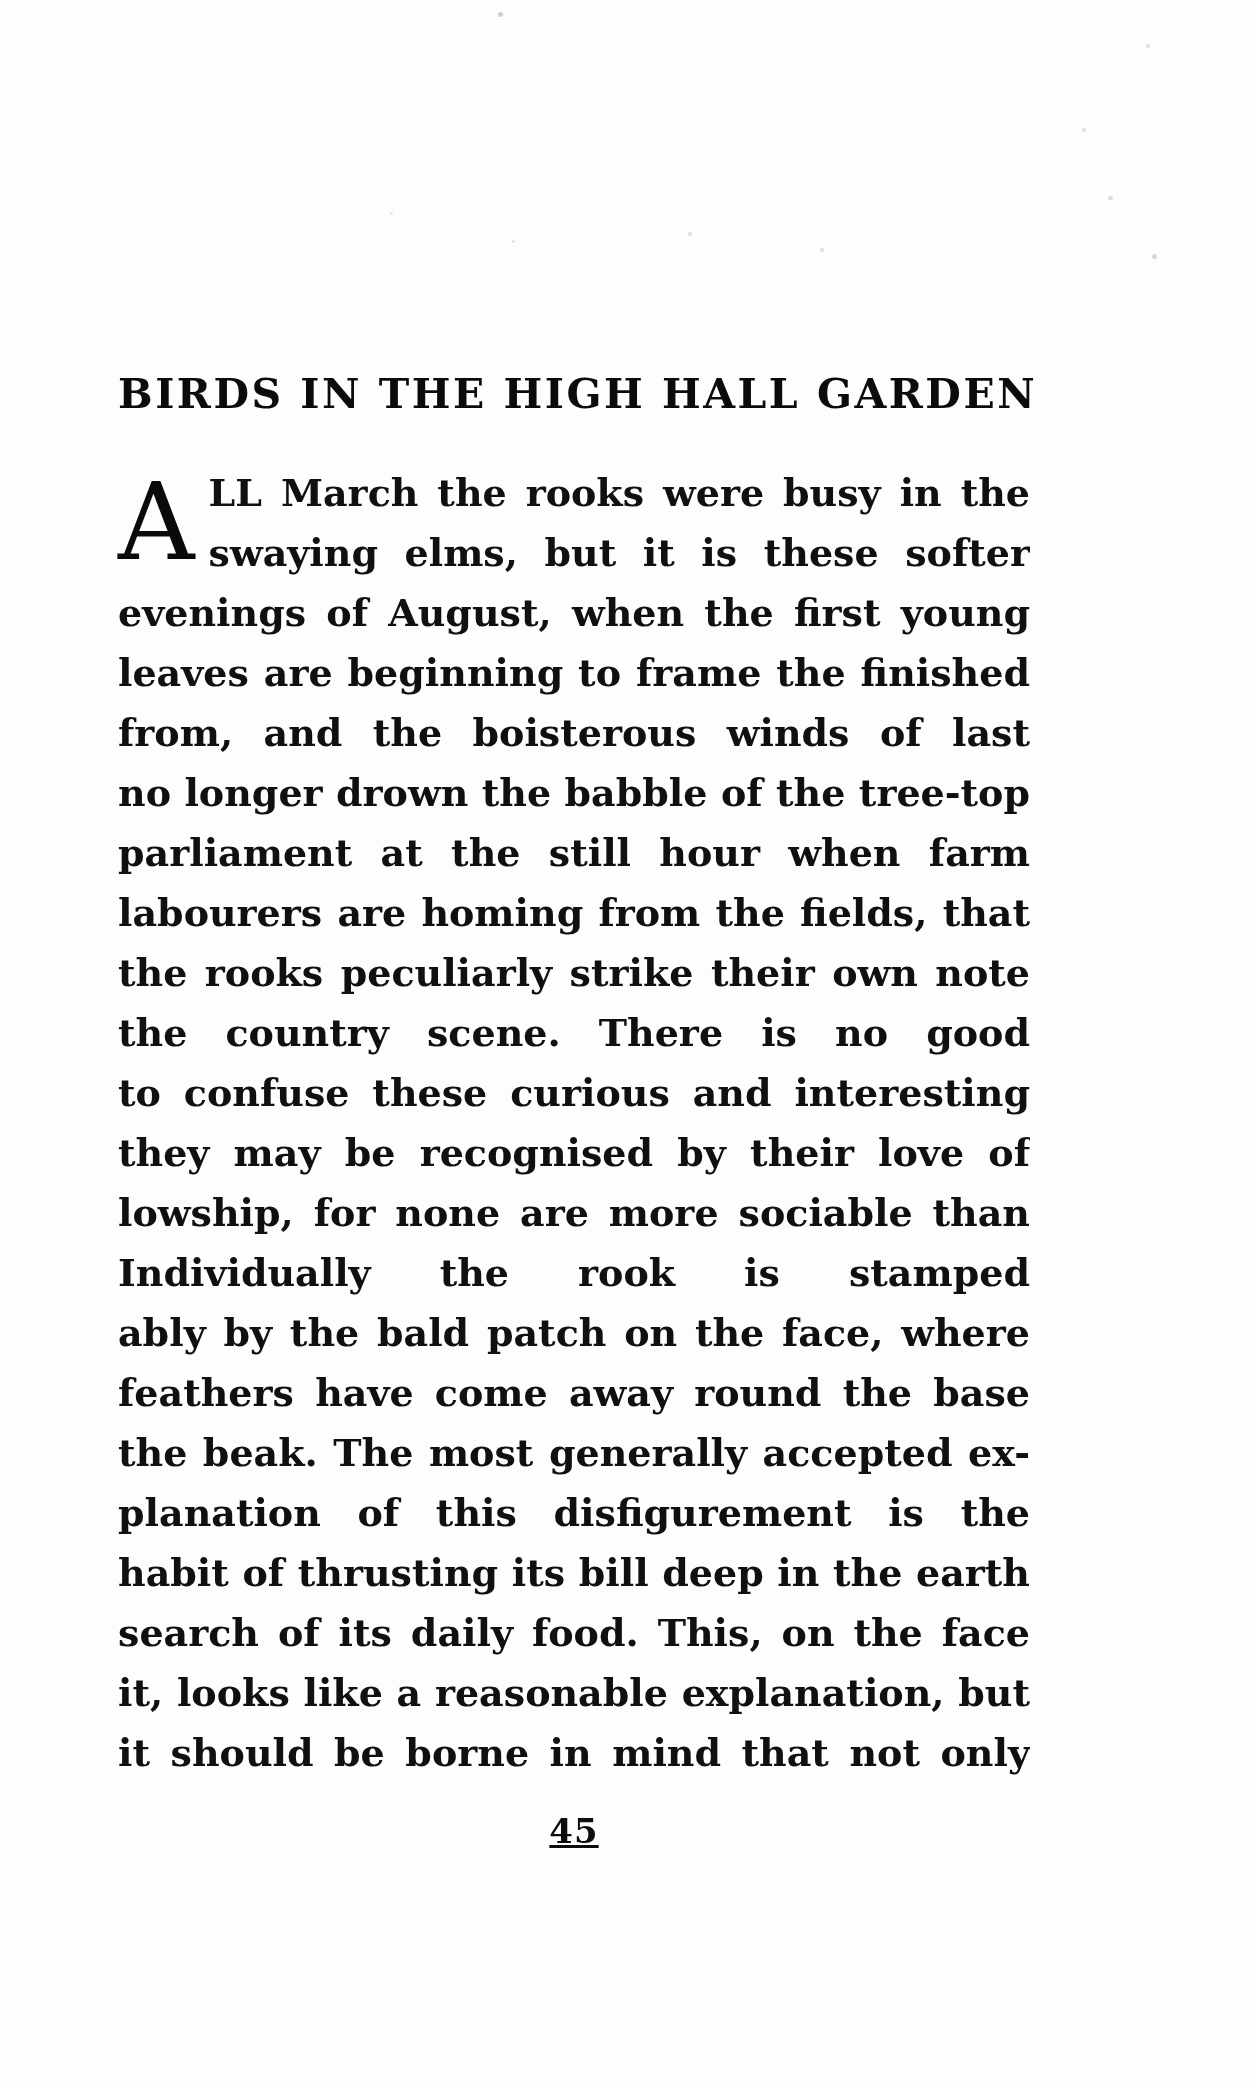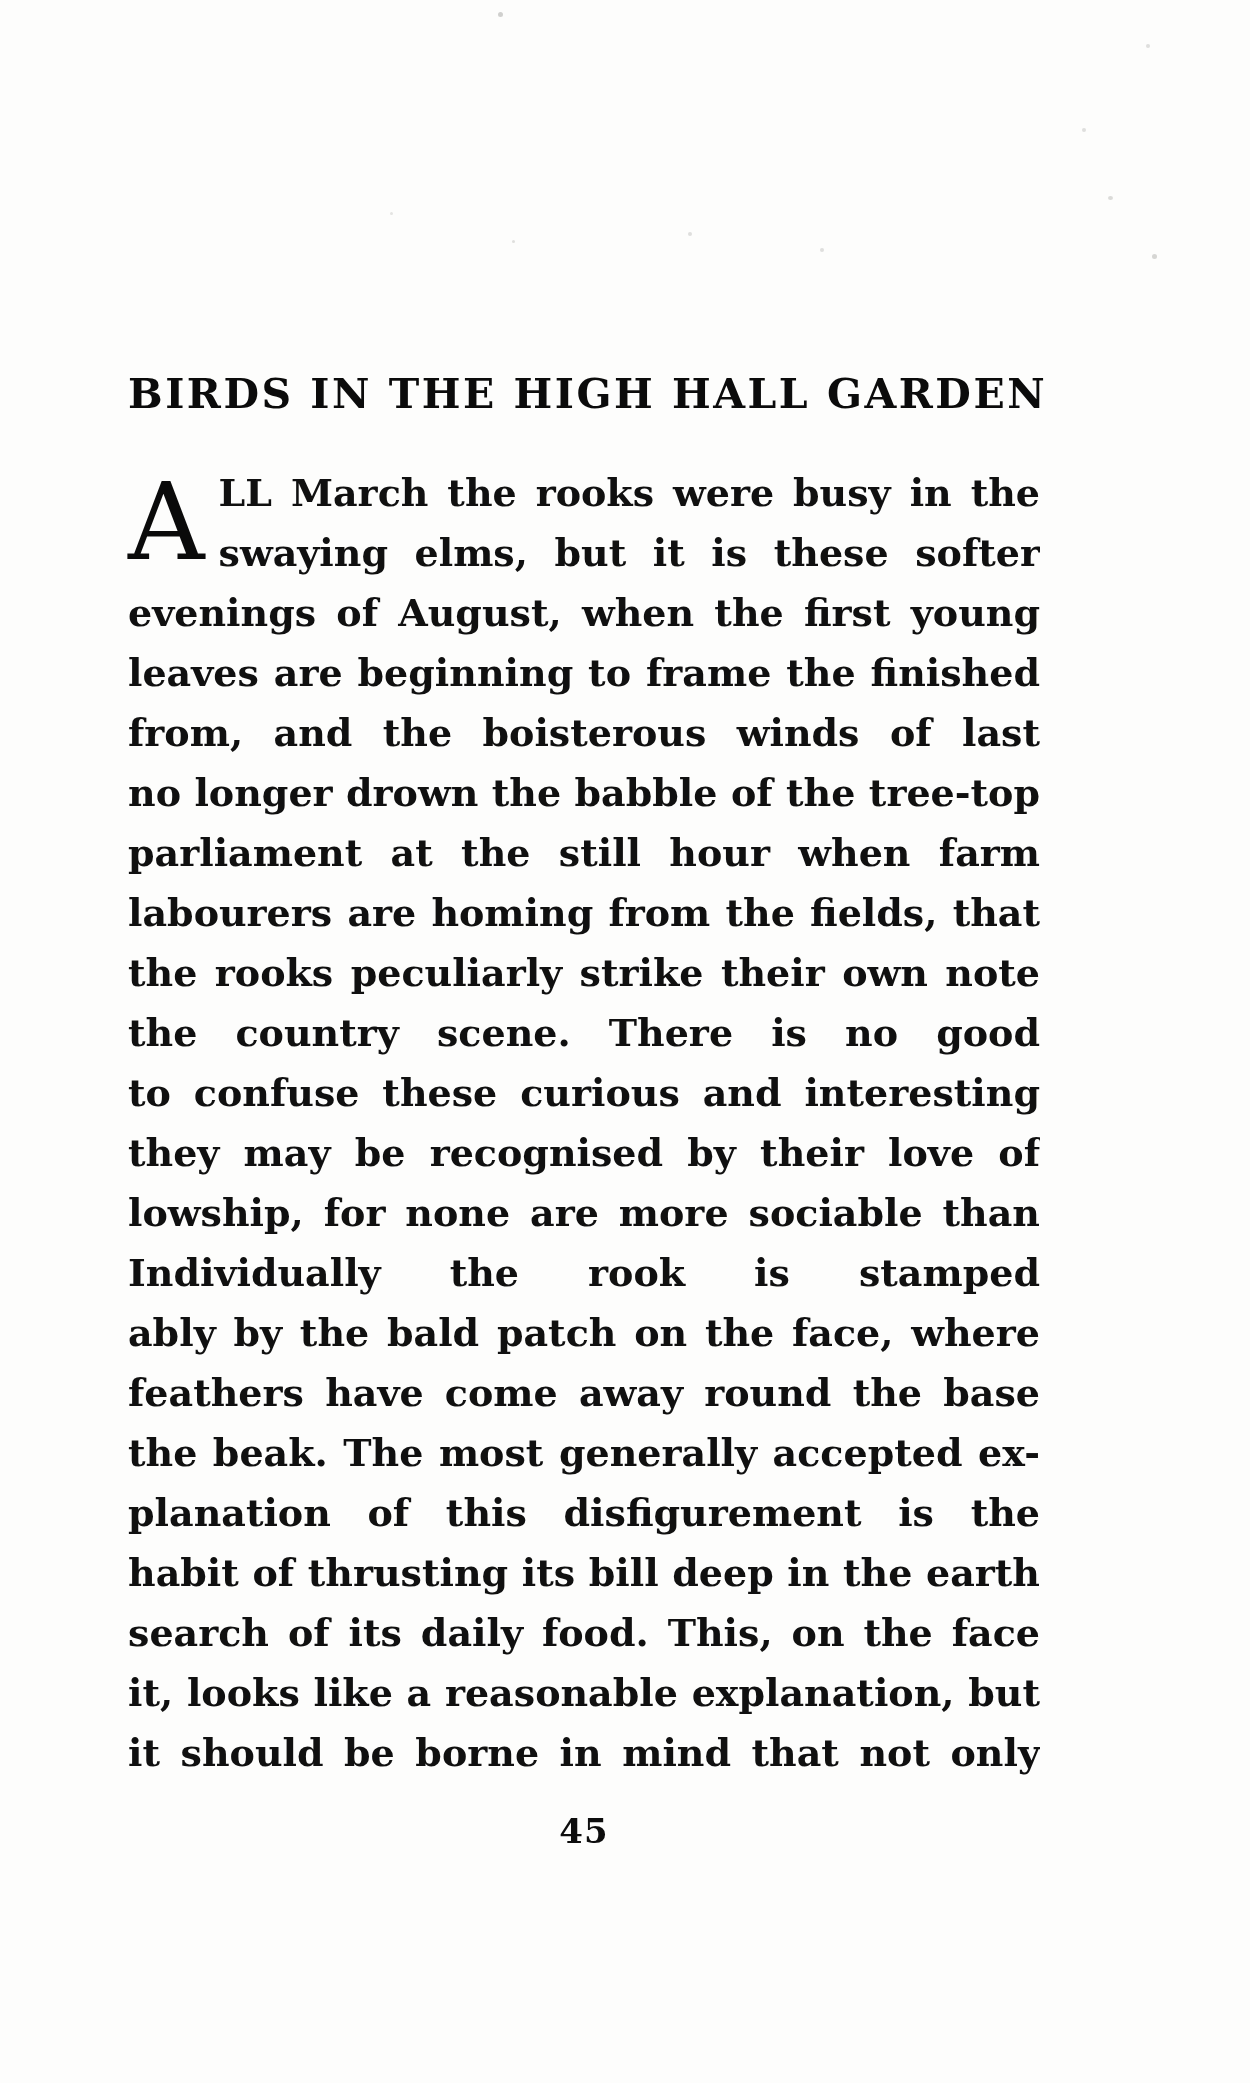--- a/index.html
+++ b/index.html
@@ -11,21 +11,21 @@
     position: relative;
     width: 1250px;
     height: 2083px;
     background: #fdfdfc;
     overflow: hidden;
     color: #0d0d0d;
     font-family: "DejaVu Serif", "Liberation Serif", serif;
   }
   .content {
     position: absolute;
-    left: 128px;
+    left: 118px;
     top: 372px;
     width: 912px;
   }
   .chapter-heading {
     margin: 0 0 46px 0;
     font-size: 41px;
     font-weight: bold;
     letter-spacing: 2.5px;
     line-height: 1.1;
     color: #0b0b0b;
@@ -52,20 +52,21 @@
     overflow: hidden;
     white-space: normal;
     font-weight: bold;
   }
   .page-number {
     margin-top: 28px;
     text-align: center;
     font-size: 34px;
     font-weight: bold;
     letter-spacing: 1px;
+    text-decoration: underline;
   }
   
   .artifact {
     position: absolute;
     border-radius: 50%;
     background: #9a9a96;
     opacity: 0.45;
     pointer-events: none;
   }
   .a1 { left: 498px; top: 12px;  width: 5px; height: 5px; }

